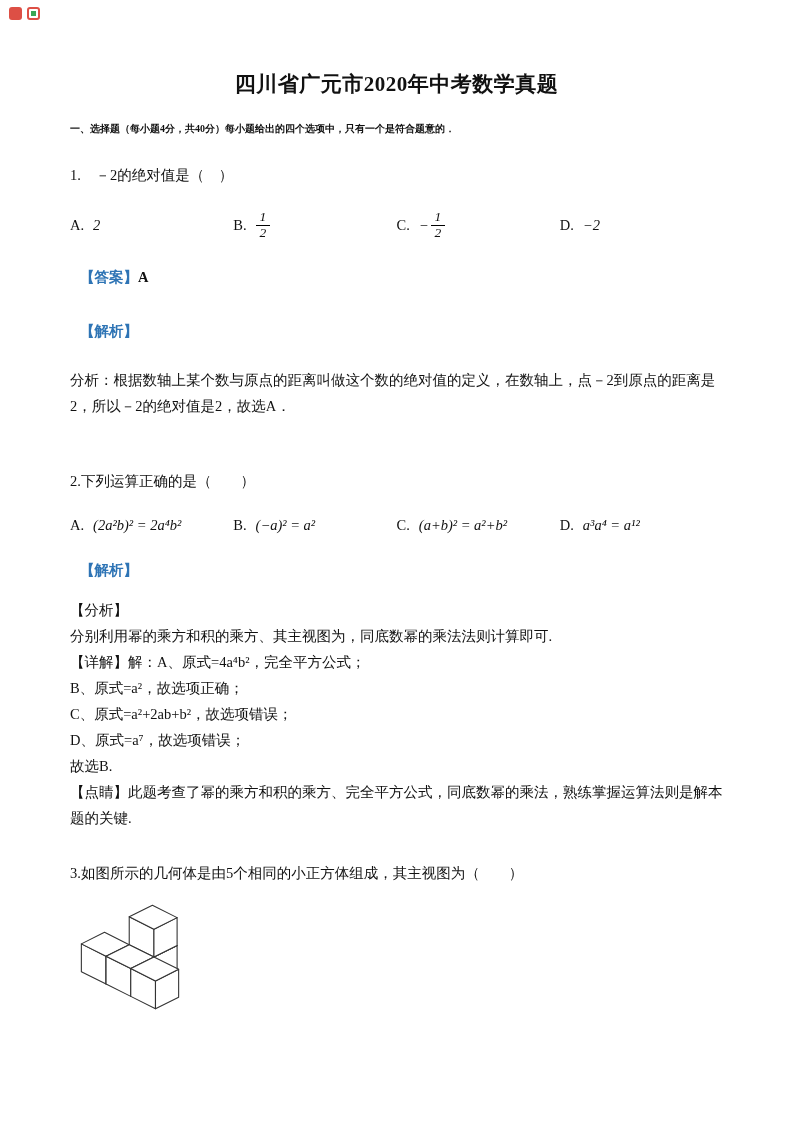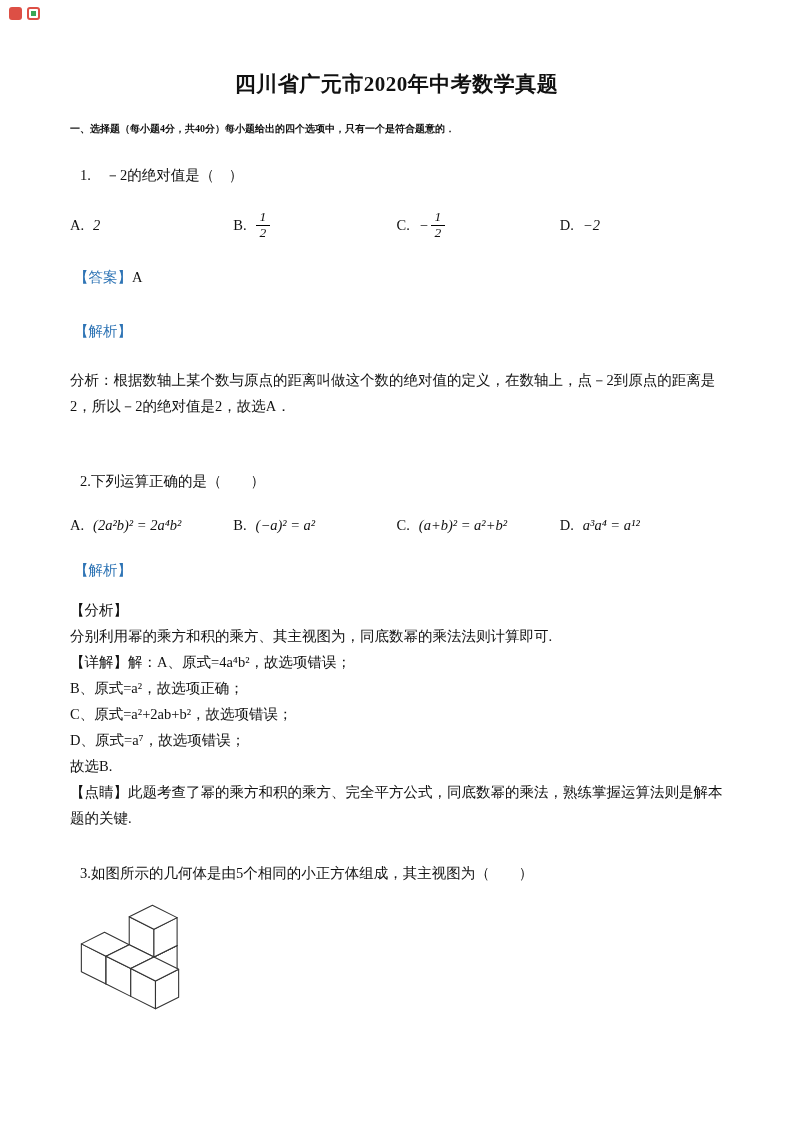--- a/index.html
+++ b/index.html
@@ -12,32 +12,32 @@
     display:flex;flex-direction:column;position:relative;
     overflow:hidden;
   }
   .corner-icons{position:absolute;top:7px;left:9px;display:flex;gap:5px;}
   .cicon1{width:13px;height:13px;background:#dd4f45;border-radius:3px;display:inline-block;}
   .cicon2{width:13px;height:13px;border:2px solid #dd4f45;border-radius:3px;box-sizing:border-box;display:inline-block;position:relative;}
   .cicon2 i{position:absolute;left:2px;top:2px;width:5px;height:5px;background:#3aa655;display:block;}
   h1.title{text-align:center;font-size:21px;font-weight:bold;margin:40px 0 16px 0;letter-spacing:.5px;}
   .section-head{font-weight:bold;font-size:10px;margin:8px 0 12px 0;}
   .para{margin:9px 0;line-height:1.8;}
-  .stem{margin:14px 0 6px 10px;line-height:1.8;}
+  .stem{margin:14px 0 6px 0;line-height:1.8;}
   .blue{color:#2E74B5;}
   .optrow{display:flex;align-items:center;margin:14px 0 8px 0;}
   .optcell{flex:1;display:flex;align-items:center;gap:9px;min-height:34px;}
   .math{font-style:italic;}
   .frac{display:inline-flex;flex-direction:column;align-items:center;line-height:1.1;font-size:13.5px;vertical-align:middle;}
   .frac .num{border-bottom:1px solid #000;padding:0 4px;}
   .frac .den{padding:0 4px;}
   .fr-wrap{display:inline-flex;align-items:center;gap:2px;}
   .q2block .para{margin:0 0;}
   .figure-wrap{margin:10px 0 4px 2px;}
-  .ansline{margin:14px 4px;line-height:1.8;}
+  .ansline{margin:14px 10px;line-height:1.8;font-weight:bold;}
   svg.cubes{display:block;}
 </style>
 </head>
 <body>
 
 <div class="corner-icons">
   <span class="cicon1"></span>
   <span class="cicon2">
       <i></i>
     </span>
@@ -108,21 +108,21 @@
   </div>
 
   <div class="ansline">
     <span class="blue">【解析】</span>
   </div>
   <div class="para">
     <span>【分析】</span>
   </div>
   <div class="para">分别利用幂的乘方和积的乘方、其主视图为，同底数幂的乘法法则计算即可.</div>
   <div class="para">
-    <span>【详解】</span><span>解：A、原式=4a⁴b²，故选项错误；</span>
+    <span>【详解】</span><span>解：A、原式=4a⁴b²，完全平方公式；</span>
   </div>
   <div class="para">B、原式=a²，故选项正确；</div>
   <div class="para">C、原式=a²+2ab+b²，故选项错误；</div>
   <div class="para">D、原式=a⁷，故选项错误；</div>
   <div class="para">故选B.</div>
   <div class="para">
     <span>【点睛】</span><span>此题考查了幂的乘方和积的乘方、完全平方公式，同底数幂的乘法，熟练掌握运算法则是解本题的关键.</span>
   </div>
 </div>
 

